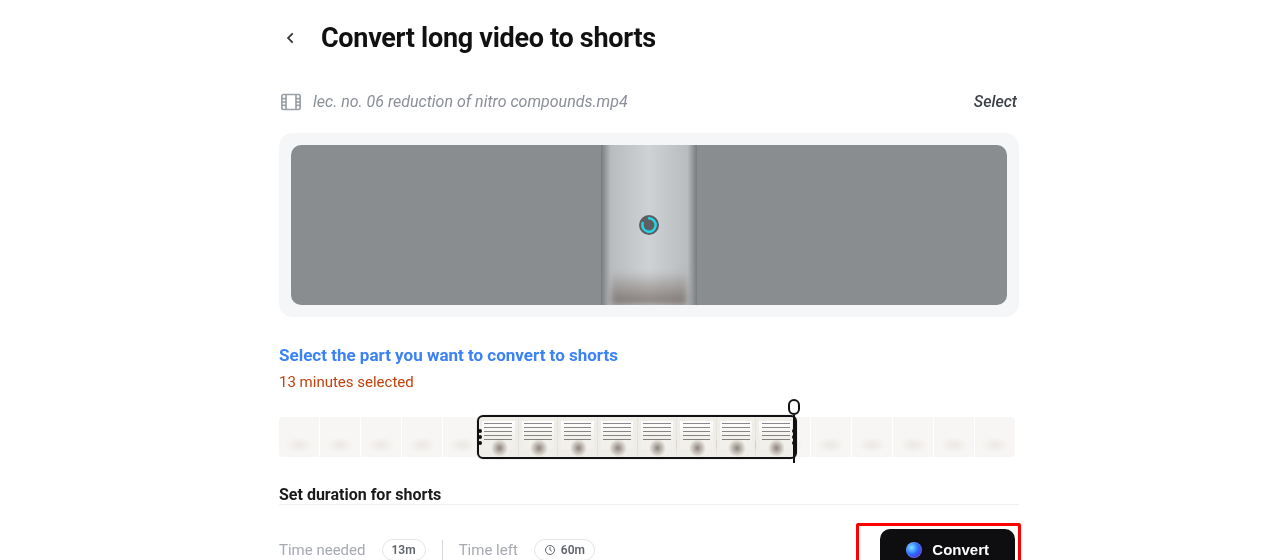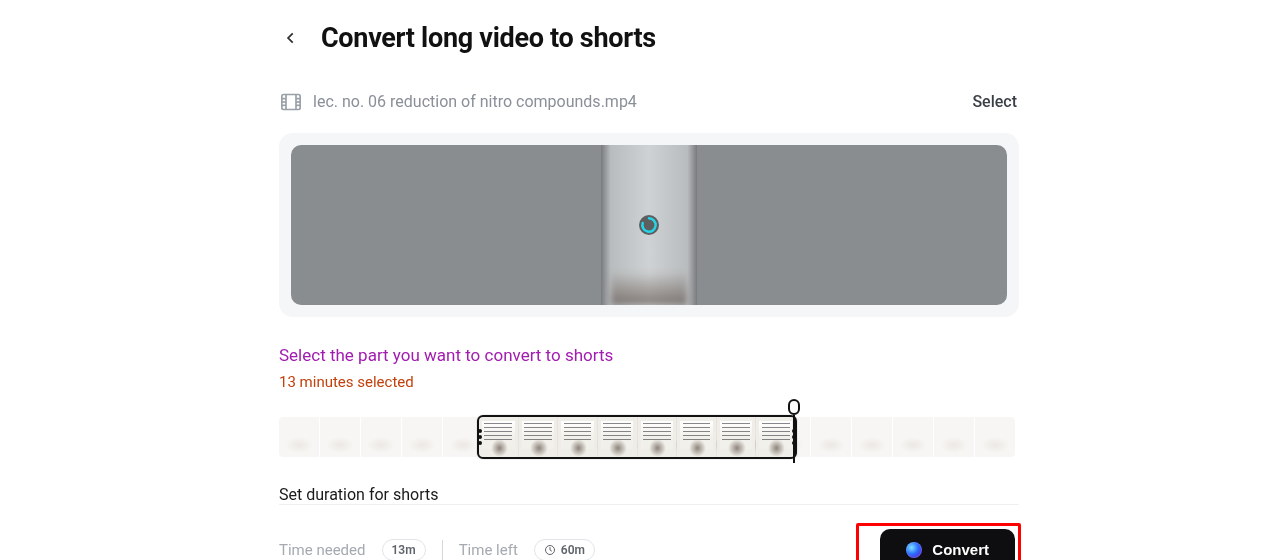--- a/index.html
+++ b/index.html
@@ -3,32 +3,32 @@
 <meta charset="utf-8">
 <style>
   * { box-sizing: border-box; margin: 0; padding: 0; }
   html, body { width: 1280px; height: 560px; font-family: -apple-system, BlinkMacSystemFont, "Segoe UI", Roboto, "Helvetica Neue", Arial, sans-serif; background: #ffffff; color: #1a1a1a; }
   .page { width: 1280px; height: 468px; position: relative; }
   .content { position: absolute; left: 279px; top: 22px; width: 740px; }
   .header { display: flex; align-items: center; gap: 18px; margin-bottom: 38px; }
   .back-btn { width: 24px; height: 24px; display: flex; align-items: center; justify-content: center; cursor: pointer; }
   .back-btn svg { width: 14px; height: 14px; stroke: #303030; stroke-width: 3; fill: none; }
   .title { font-size: 27px; font-weight: 700; color: #111; letter-spacing: -0.3px; }
-  .filebar { display: flex; align-items: center; justify-content: space-between; margin-bottom: 22px; padding: 0 2px; }
+  .filebar { display: flex; align-items: center; justify-content: space-between; margin-bottom: 22px; padding: 0 2px; font-style: italic; }
   .fileleft { display: flex; align-items: center; gap: 12px; }
   .film-icon { width: 20px; height: 18px; }
   .filename { color: #8a8f98; font-size: 16px; font-weight: 400; }
   .replace { color: #3a3f46; font-size: 16px; font-weight: 500; cursor: pointer; }
   .preview-wrap { background: #f4f6f8; border-radius: 14px; padding: 12px; margin-bottom: 28px; }
   .preview { position: relative; width: 100%; height: 160px; background: #8a8d90; border-radius: 10px; overflow: hidden; }
   .preview-center { position: absolute; left: 50%; top: 0; transform: translateX(-50%); width: 96px; height: 100%; background: linear-gradient(90deg, rgba(120,122,125,1) 0%, #b9bcbe 10%, #cfd2d4 50%, #b9bcbe 90%, rgba(120,122,125,1) 100%); filter: blur(0.5px); }
   .preview-center::after{ content:""; position:absolute; left:10px; right:10px; bottom:0; height:34px; background: linear-gradient(180deg, rgba(80,60,50,0) 0%, rgba(80,60,50,0.35) 60%, rgba(60,45,38,0.5) 100%); filter: blur(3px);}
   .spinner { position: absolute; left: 50%; top: 50%; width: 30px; height: 30px; transform: translate(-50%,-50%); }
   .spinner svg { width: 30px; height: 30px; }
-  .section-title { font-size: 17px; font-weight: 400; color: #a21caf; margin-bottom: 8px; }
+  .section-title { font-size: 17px; font-weight: 700; color: #3b82f6; margin-bottom: 8px; }
   .section-sub { font-size: 15px; color: #c2410c; margin-bottom: 14px; }
   .timeline { position: relative; width: 736px; height: 60px; margin-bottom: 20px; }
   .tl-strip { position: absolute; left: 0; top: 12px; width: 736px; height: 40px; display: flex; border-radius: 4px; overflow: hidden; }
   .tl-frame { flex: 1 1 0; height: 40px; background: #e7e3dc; position: relative; margin-right: 1px; }
   .tl-frame:last-child{ margin-right:0;}
   .tl-frame::after { content: ""; position: absolute; left: 15%; right: 15%; bottom: 4px; height: 16px; background: radial-gradient(ellipse at center, rgba(120,100,85,0.35) 0%, rgba(120,100,85,0) 70%); }
   .tl-dim { position:absolute; top:12px; height:40px; background: rgba(255,255,255,0.68);} 
   .tl-dim.left { left:0; width:200px; }
   .tl-dim.right { left:516px; width:220px; }
   .tl-overlay-mid { position:absolute; left:200px; top:12px; width:316px; height:40px; display:flex; }
@@ -36,21 +36,21 @@
   .tl-of:last-child{margin-right:0;}
   .tl-of::before{content:""; position:absolute; left:8%; right:8%; top:10%; height:70%; background: linear-gradient(180deg,#fff 0%, #f2f0ea 60%);}  
   .tl-of::after{content:""; position:absolute; left:30%; right:25%; bottom:0; height:18px; background: radial-gradient(ellipse at center, rgba(60,45,35,0.55) 0%, rgba(60,45,35,0) 70%);}  
   .tl-of .scribble{position:absolute; left:14%; right:14%; top:14%; height:50%; background: repeating-linear-gradient(180deg, rgba(40,40,45,0.55) 0 1px, transparent 1px 4px);}  
   .tl-sel { position: absolute; left: 198px; top: 10px; width: 320px; height: 44px; border: 2px solid #111; border-radius: 6px; box-shadow: 0 0 0 1px rgba(0,0,0,0.05);} 
   .tl-sel .grip { position:absolute; top:50%; transform:translateY(-50%); width:4px; height:16px; display:flex; flex-direction:column; justify-content:space-between; }
   .tl-sel .grip span{display:block; width:4px; height:4px; border-radius:50%; background:#111;}
   .tl-sel .grip.l{ left:-1px;} .tl-sel .grip.r{ right:-1px;}
   .tl-handle { position:absolute; top:-6px; left:509px; width:12px; height:16px; background:#fff; border:2px solid #111; border-radius:6px;} 
   .tl-handle::after{content:""; position:absolute; left:50%; top:14px; width:2px; height:48px; background:#111; transform:translateX(-50%);}  
-  .duration-title { font-size: 16px; font-weight: 400; }
+  .duration-title { font-size: 16px; font-weight: 700; }
   .divider { height: 1px; background: #eef0f2; margin-bottom: 20px; }
   .footer { display:flex; align-items:center; justify-content:space-between; }
   .meta { display:flex; align-items:center; gap: 16px; color:#a5aab1; font-size:15px; }
   .pill { padding: 3px 9px; border:1px solid #e2e5e8; border-radius: 12px; font-size: 12px; color:#5f646b; font-weight:600; display:inline-flex; align-items:center; gap:5px;}
   .vbar { width:1px; height:20px; background:#d5d8db; }
   .clock { width:12px; height:12px; }
   .convert-wrap { position:relative; padding: 4px; }
   .convert-hi { position:absolute; inset:-2px -2px -2px -20px; border:3px solid #ff0000; border-radius:2px; pointer-events:none;}
   .convert-btn { background:#0e0e10; color:#fff; font-size:15px; font-weight:600; padding: 12px 26px; border:none; border-radius:10px; display:flex; align-items:center; gap:10px; cursor:pointer;}
   .orb { width:16px; height:16px; border-radius:50%; background: radial-gradient(circle at 35% 35%, #7fe3ff 0%, #2a6cff 45%, #5a2bd6 80%, #120a33 100%); box-shadow: 0 0 0 1px rgba(255,255,255,0.15) inset;}

